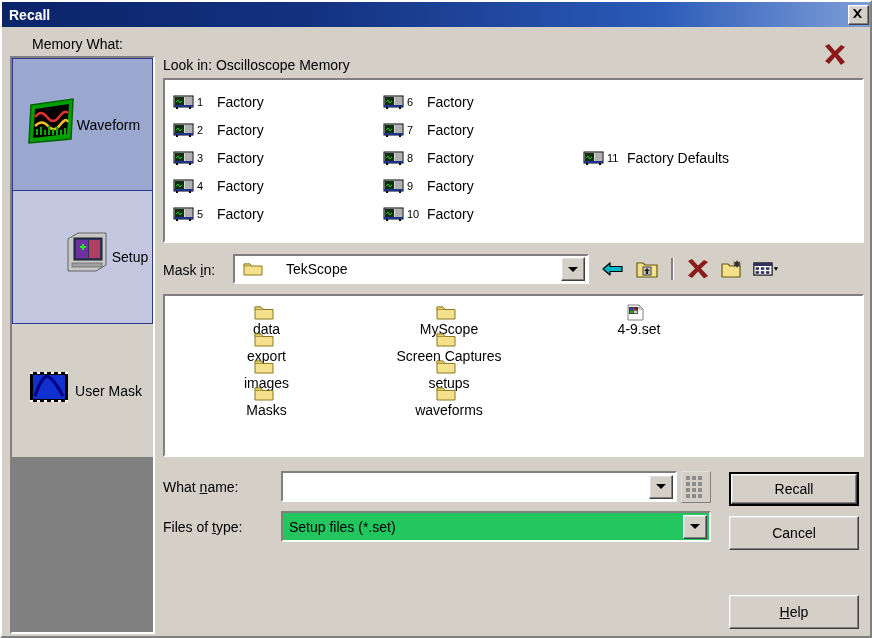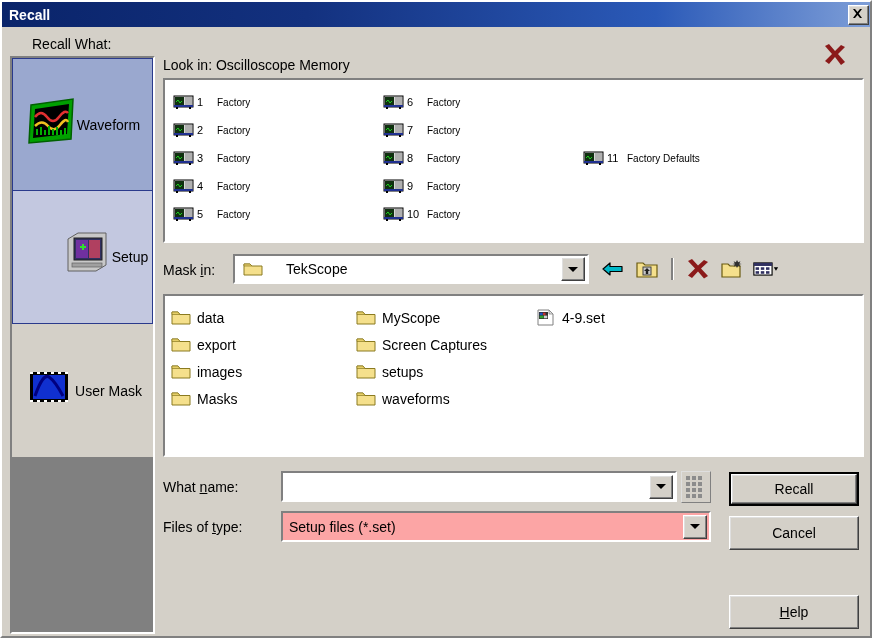--- a/index.html
+++ b/index.html
@@ -153,21 +153,21 @@
   }
   .scope-icon { width: 21px; height: 15px; flex: 0 0 auto; }
   .mem-num {
     font-size: 11px;
     color: #000000;
     margin-left: 3px;
     min-width: 16px;
     white-space: nowrap;
   }
   .mem-name {
-    font-size: 10px;
+    font-size: 14px;
     color: #000000;
     margin-left: 4px;
     white-space: nowrap;
   }
 
   
   #lookin-label {
     position: absolute;
     left: 161px; top: 260px;
     font-size: 14px;
@@ -255,20 +255,21 @@
   }
   .file-col { display: flex; flex-direction: column; }
   .file-col.f1 { width: 185px; }
   .file-col.f2 { width: 180px; }
   .file-col.f3 { width: 200px; }
   .file-row {
     display: flex;
     align-items: center;
     height: 27px;
     cursor: default;
+    flex-direction: column;
   }
   .file-row .f-ico { width: 20px; height: 17px; flex: 0 0 auto; }
   .file-row .f-name {
     font-size: 14px;
     color: #000000;
     margin-left: 6px;
     white-space: nowrap;
   }
 
   
@@ -315,21 +316,21 @@
     position: absolute;
     left: 161px; top: 517px;
     font-size: 14px; color: #000000;
     white-space: nowrap;
   }
   #filetype-combo {
     position: absolute;
     left: 279px; top: 509px;
     width: 430px; height: 31px;
     box-sizing: border-box;
-    background: #fca5a5;
+    background: #22c55e;
     border: 2px solid #808080;
     border-right-color: #ffffff;
     border-bottom-color: #ffffff;
     display: flex;
     align-items: center;
     cursor: default;
   }
   #filetype-combo .val {
     flex: 1 1 auto;
     font-size: 14px;
@@ -381,21 +382,21 @@
   <div id="titlebar">
     <span class="title-text">Recall</span>
     <span class="titlebar-spacer"></span>
     <div id="close-btn">
       <svg width="11" height="11" viewBox="0 0 11 11">
         <path d="M1 0 L3 0 L5.5 3 L8 0 L10 0 L6.7 4.5 L10 9 L8 9 L5.5 6 L3 9 L1 9 L4.3 4.5 Z" fill="#000"></path>
       </svg>
     </div>
   </div>
 
-  <div id="recall-what-label">Recall What:</div>
+  <div id="recall-what-label">Memory What:</div>
 
   <div id="sidebar">
 
     <div class="side-item sel-strong">
       <svg class="side-icon" viewBox="0 0 52 52">
         <polygon points="6,10 48,4 46,44 4,48" fill="#00a000" stroke="#006000" stroke-width="1.5"></polygon>
         <polygon points="10,14 44,9 42,39 8,43" fill="#000000"></polygon>
         <path d="M10 22 Q16 14 22 22 T34 22 T43 18" stroke="#e03030" stroke-width="2.5" fill="none"></path>
         <path d="M10 31 Q17 24 23 31 T35 30 T43 27" stroke="#f0c020" stroke-width="2.5" fill="none"></path>
         <g fill="#00b000">

